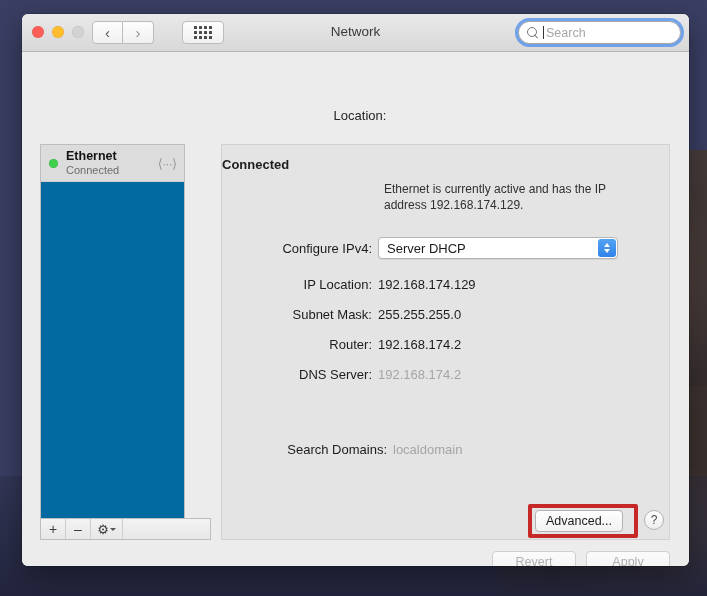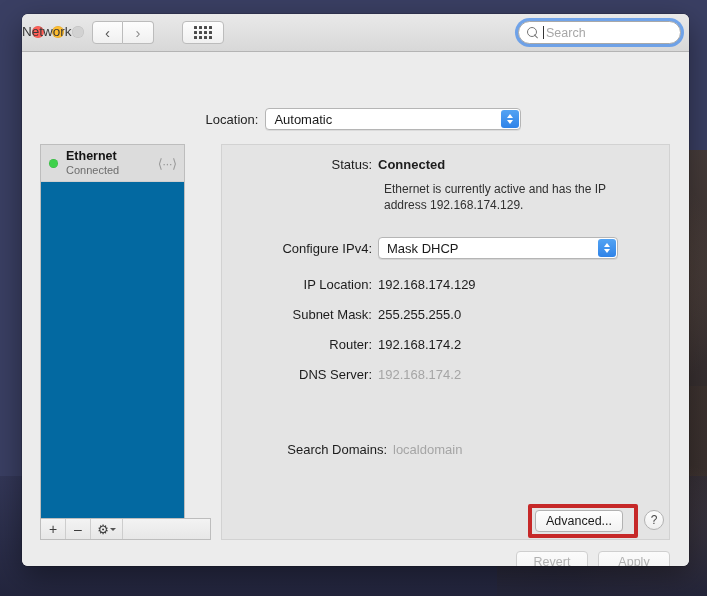--- a/index.html
+++ b/index.html
@@ -139,20 +139,21 @@
     display: grid;
     grid-template-columns: repeat(4, 3px);
     grid-template-rows: repeat(3, 3px);
     gap: 2px;
   }
   .dot-grid i { background: #4a4a4a; border-radius: 0.5px; display: block; }
 
   #win-title {
     position: absolute;
     left: 0; right: 0; top: 10px;
+    text-align: center;
     font-size: 13.5px;
     color: #3a3a3a;
     font-weight: 400;
   }
 
   #search-wrap {
     position: absolute;
     right: 8px;
     top: 7px;
     width: 163px;
@@ -439,21 +440,21 @@
 
   
   #footer-buttons {
     position: absolute;
     right: 19px;
     top: 499px;
     display: flex;
     gap: 10px;
   }
   .footer-btn {
-    width: 72px;
+    width: 84px;
     height: 22px;
     background: linear-gradient(to bottom, #fbfbfb, #f3f3f3);
     border: 1px solid #cfcfcf;
     border-radius: 4px;
     font-size: 12.5px;
     color: #b0b0b0;
     display: flex;
     align-items: center;
     justify-content: center;
     font-family: "Liberation Sans", sans-serif;
@@ -506,27 +507,20 @@
       <span id="search-icon"></span>
       <span id="search-caret"></span>
       <input id="search-input" type="text" placeholder="Search" style="">
     </div>
   </div>
 
   <div id="content">
 
     <div id="location-row">
       <span id="location-label">Location:</span>
-      <div class="popup" id="location-popup">
-        <span class="popup-text">Automatic</span>
-        <span class="stepper">
-          <i class="chev up"></i>
-            <i class="chev down"></i>
-        </span>
-      </div>
     </div>
 
     <div id="sidebar">
       <div class="service-row">
         <span class="status-dot"></span>
         <span class="service-text">
           <span class="service-name">Ethernet</span>
           <span class="service-state">Connected</span>
         </span>
         <span class="iface-icon">
@@ -541,30 +535,29 @@
       <div class="tb-btn" id="tb-gear">
         <span style="font-size:13px;">⚙</span>
         <span class="mini-chev"></span>
       </div>
       <div id="tb-spacer"></div>
     </div>
 
     <div id="detail">
 
       <div class="field-row" style="left:0; top:12px;">
-        <span class="field-label">Status:</span>
         <span class="field-value bold">Connected</span>
       </div>
 
       <div id="status-desc">Ethernet is currently active and has the IP address 192.168.174.129.</div>
 
       <div id="ipv4-row">
         <span class="field-label">Configure IPv4:</span>
         <div class="popup" id="ipv4-popup">
-          <span class="popup-text">Mask DHCP</span>
+          <span class="popup-text">Server DHCP</span>
           <span class="stepper">
             <i class="chev up"></i>
               <i class="chev down"></i>
           </span>
         </div>
       </div>
 
       <div class="field-row" style="left:0; top:132px;">
         <span class="field-label">IP Location:</span>
         <span class="field-value">192.168.174.129</span>

